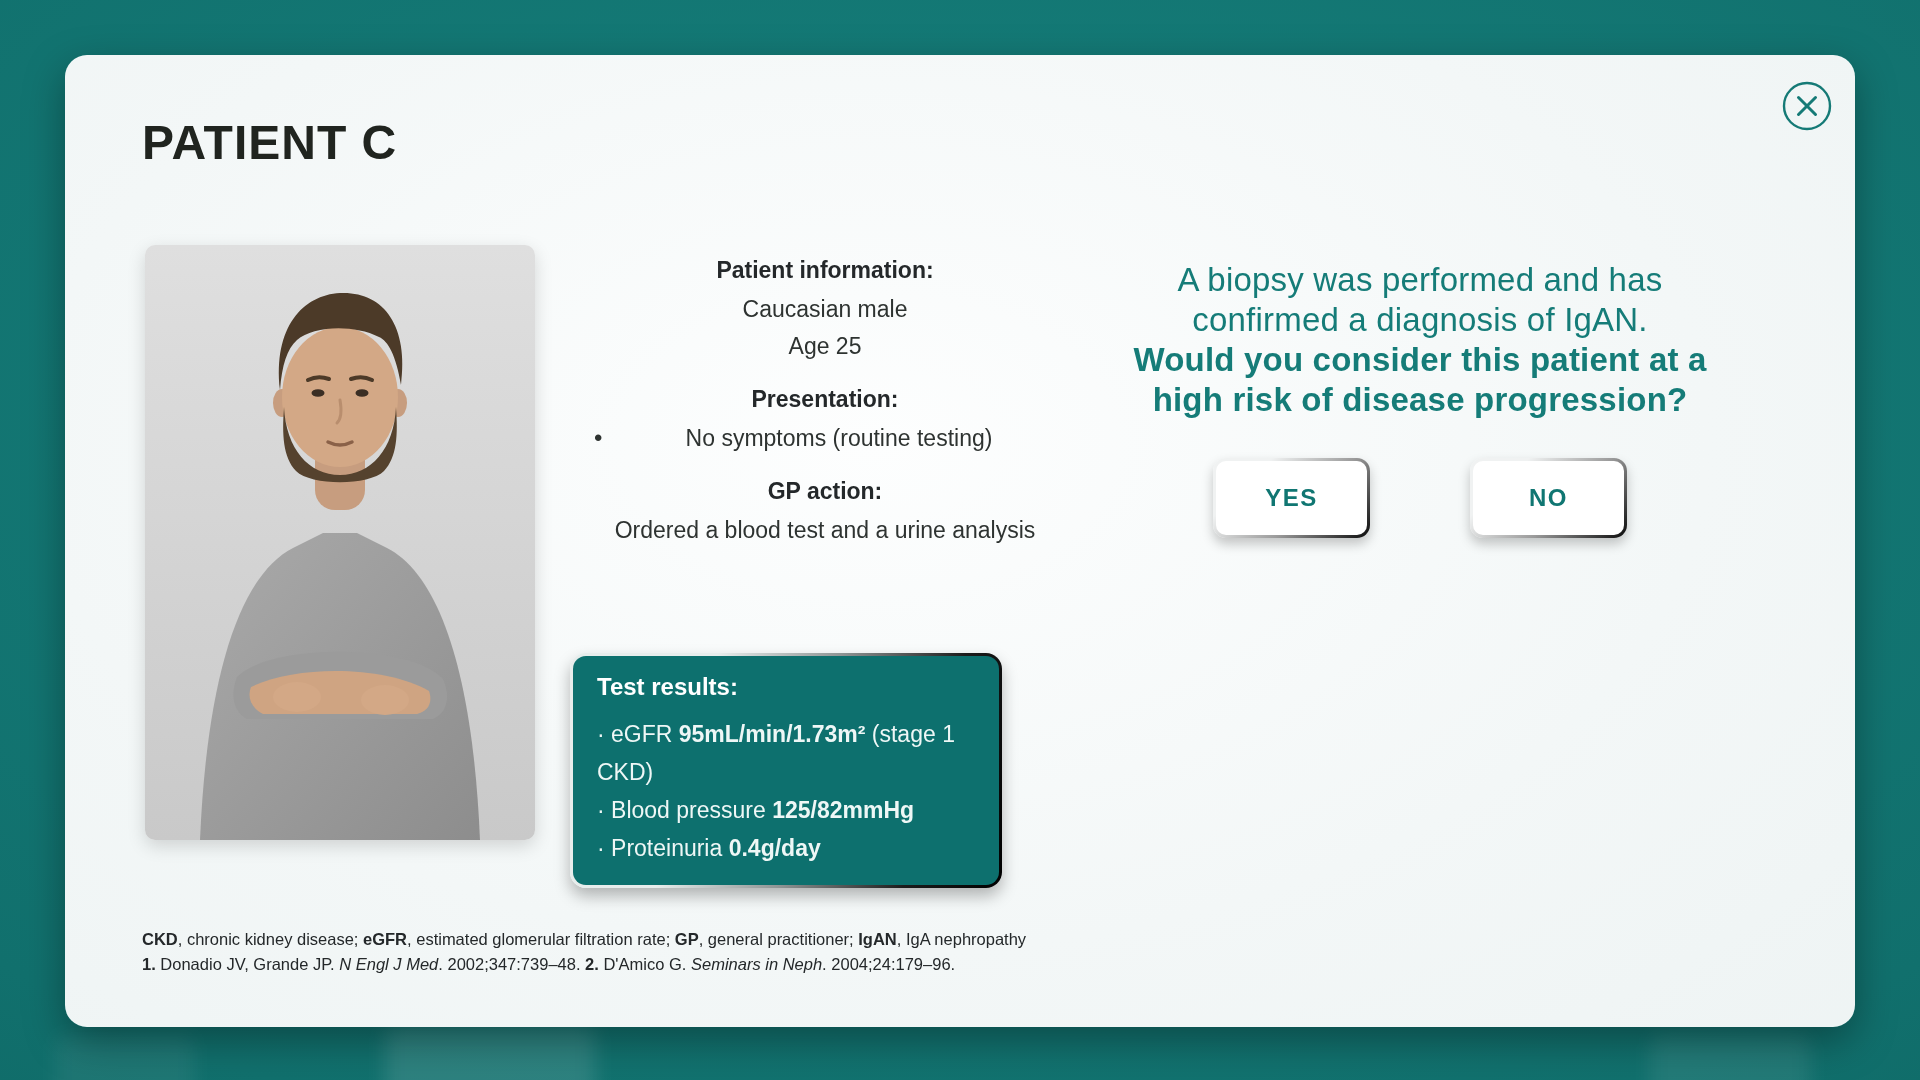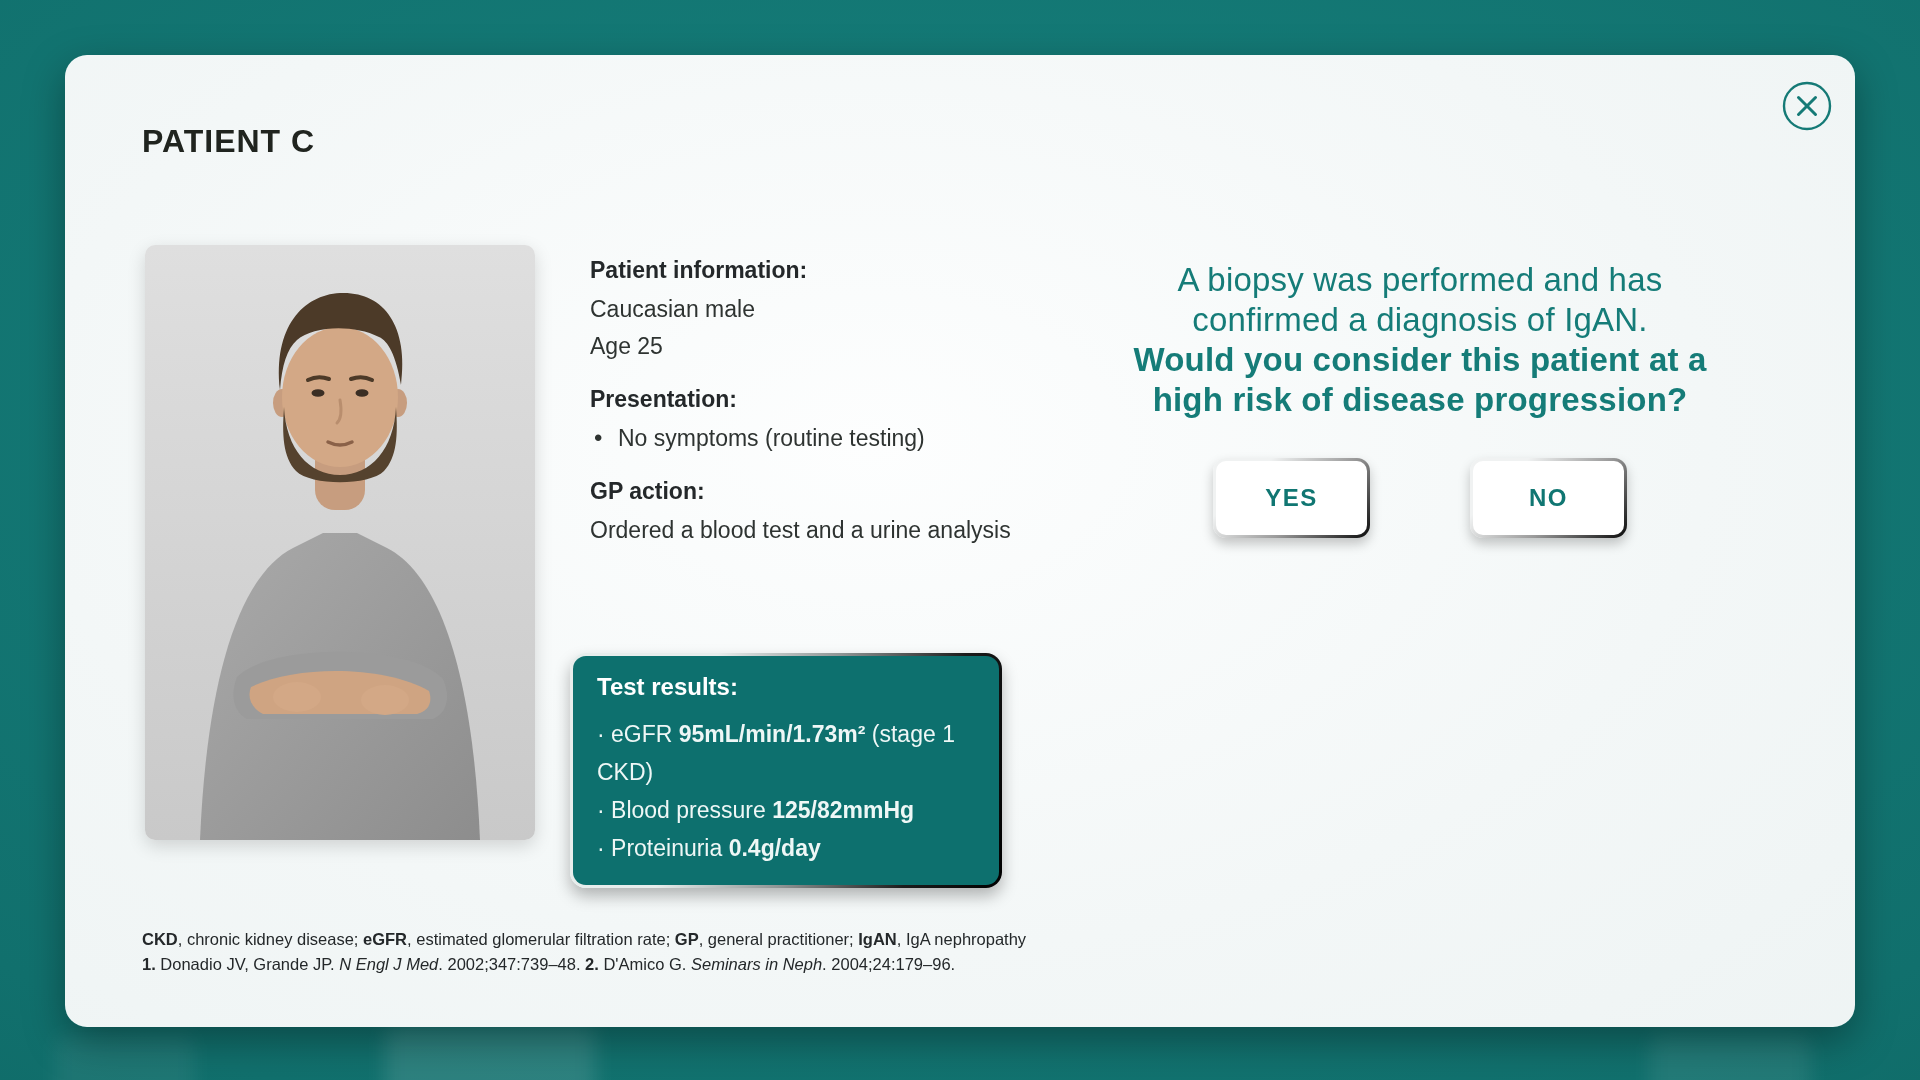--- a/index.html
+++ b/index.html
@@ -22,35 +22,35 @@
     border-radius:22px;
     box-shadow: 0 14px 40px rgba(0,0,0,0.35);
   }
 
   .close-btn {
     position:absolute; left:1716px; top:25px; width:52px; height:52px;
     background:transparent; border:none; cursor:pointer; padding:0;
   }
 
   .page-title {
-    position:absolute; left:77px; top:68px;
-    font-size:32px; font-weight:600; letter-spacing:1px; color:#20241f;text-align:center;
+    position:absolute; left:77px; top:60px;
+    font-size:48px; font-weight:600; letter-spacing:1px; color:#20241f;text-align:center;
   }
 
   .photo {
     position:absolute; left:80px; top:190px; width:390px; height:595px;
     border-radius:10px; overflow:hidden;
     box-shadow:0 6px 18px rgba(0,0,0,0.15);
   }
   .photo svg { display:block; width:100%; height:100%; }
 
   .info-col { position:absolute; left:525px; top:202px; width:470px; color:#2e3331; }
   .info-col h3 { font-size:23px; font-weight:700; color:#24282a; margin-bottom:12px; }
   .info-col p  { font-size:23px; font-weight:400; margin-bottom:10px; }
-  .info-col .block { margin-bottom:26px; }
+  .info-col .block { margin-bottom:26px;text-align:center; }
   .info-col ul { list-style:none; }
   .info-col li { font-size:23px; padding-left:28px; position:relative; margin-bottom:8px; }
   .info-col li::before { content:"•"; position:absolute; left:4px; top:-1px; font-size:24px; }
 
   .testbox-wrap {
     position:absolute; left:505px; top:598px; width:432px;
     padding:3px; border-radius:16px;
     background: linear-gradient(105deg, #e7edec 30%, #8e9494 55%, #1c1c1c 80%, #000 100%);
     box-shadow: 0 8px 16px rgba(0,0,0,0.28);
   }

